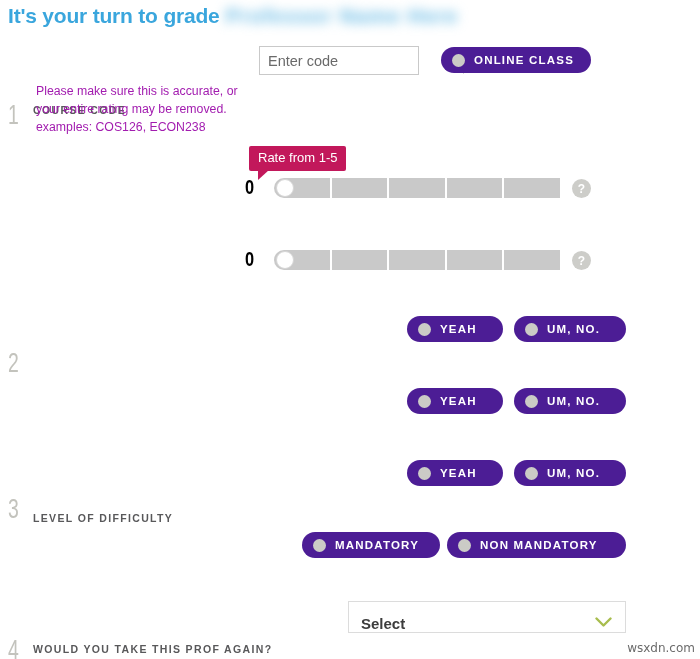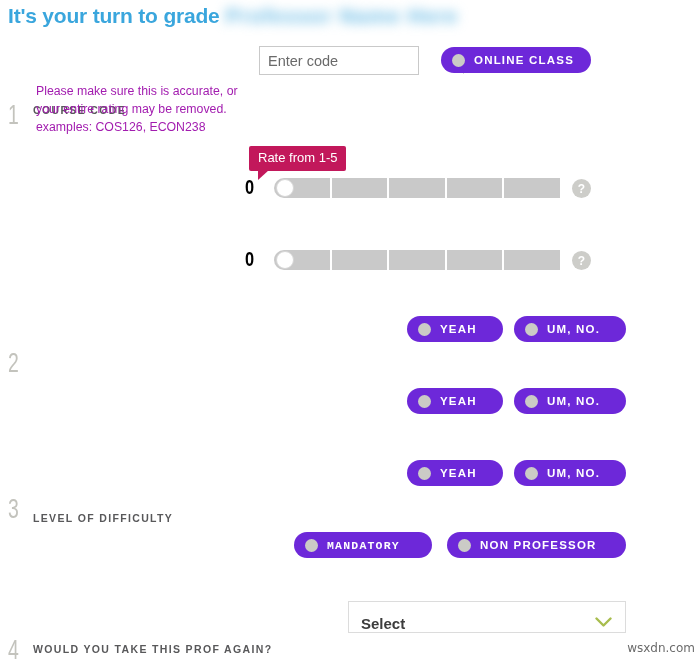--- a/index.html
+++ b/index.html
@@ -107,21 +107,21 @@
     border-left: 1px solid #d8d8d8;
     display: flex;
     align-items: center;
     justify-content: center;
   }
 
   
   .pill {
     height: 26px;
     border-radius: 13px;
-    background: #6d28d9;
+    background: #4c1d95;
     display: inline-flex;
     align-items: center;
     gap: 9px;
     padding: 0 17px 0 11px;
     color: #ffffff;
     font-size: 11.5px;
     font-weight: bold;
     letter-spacing: 1.2px;
     white-space: nowrap;
     box-sizing: border-box;
@@ -348,27 +348,27 @@
 </div>
 <div class="pill" style="position:absolute;left:514px;top:460px;width:112px;">
   <span class="dot"></span>
   <span>UM, NO.</span>
 </div>
 
 <div class="row" style="top:536px;height:22px;">
   
   
 </div>
-<div class="pill" style="position:absolute;left:294px;top:532px;width:138px;font-family:Liberation Mono, monospace;">
+<div class="pill" style="position:absolute;left:302px;top:532px;width:138px;">
   <span class="dot"></span>
   <span>MANDATORY</span>
 </div>
 <div class="pill" style="position:absolute;left:447px;top:532px;width:179px;">
   <span class="dot"></span>
-  <span>NON PROFESSOR</span>
+  <span>NON MANDATORY</span>
 </div>
 
 <div class="row" style="top:610px;height:22px;">
   
   
 </div>
 <div class="select-box">
   <span class="sel-value">Select</span>
   <span>
     <svg width="17" height="11" viewBox="0 0 17 11" aria-hidden="true">

